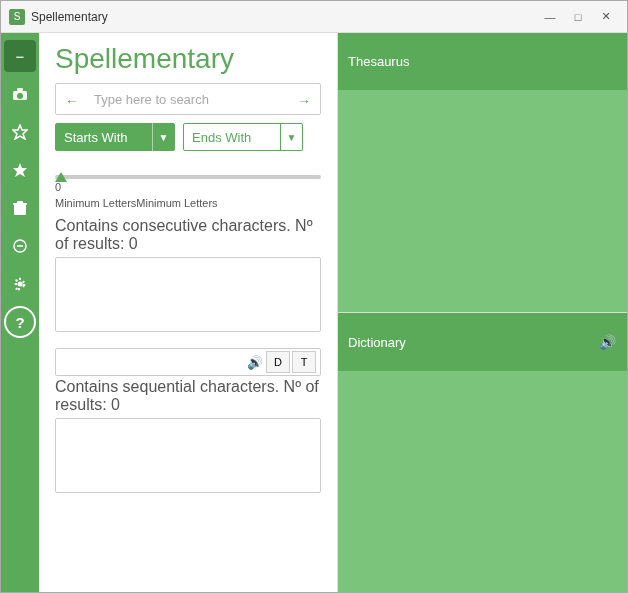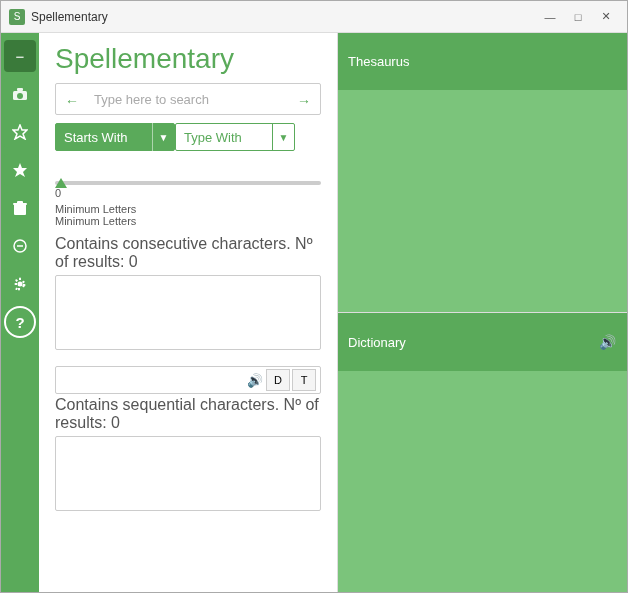--- a/index.html
+++ b/index.html
@@ -127,21 +127,22 @@
       flex: 1;
       border: none;
       outline: none;
       font-size: 13px;
       padding: 0 6px;
       color: #14532d;
     }
     .search-input::placeholder { color: #aaa; }
     .filter-row {
       display: flex;
-      margin-bottom: 16px;
+      gap: 8px;
+      margin-bottom: 10px;
     }
     .filter-dropdown {
       display: flex;
       align-items: center;
       border: 1px solid #5aaa5a;
       border-radius: 2px;
       height: 28px;
       min-width: 120px;
       cursor: pointer;
       background: #fff;
@@ -181,21 +182,20 @@
       border-bottom: 10px solid #5aaa5a;
       position: absolute;
       left: 0;
       top: -3px;
     }
     .slider-labels {
       display: flex;
       font-size: 11px;
       color: #555;
       margin-top: 4px;
-      flex-direction: column;
     }
     .slider-value {
       font-size: 11px;
       color: #555;
     }
     
     .results-section {
       padding: 4px 16px 8px 16px;
     }
     .results-label {
@@ -348,21 +348,21 @@
           <input class="search-input" type="text" placeholder="Type here to search" style="">
           <button class="search-btn">→</button>
         </div>
 
         <div class="filter-row">
           <div class="filter-dropdown starts">
             <span class="filter-label">Starts With</span>
             <span class="filter-arrow">▼</span>
           </div>
           <div class="filter-dropdown ends">
-            <span class="filter-label">Type With</span>
+            <span class="filter-label">Ends With</span>
             <span class="filter-arrow">▼</span>
           </div>
         </div>
       </div>
 
       <div class="main-scrollable">
 
         <div class="slider-section">
           <div class="slider-track">
             <div class="slider-thumb"></div>

